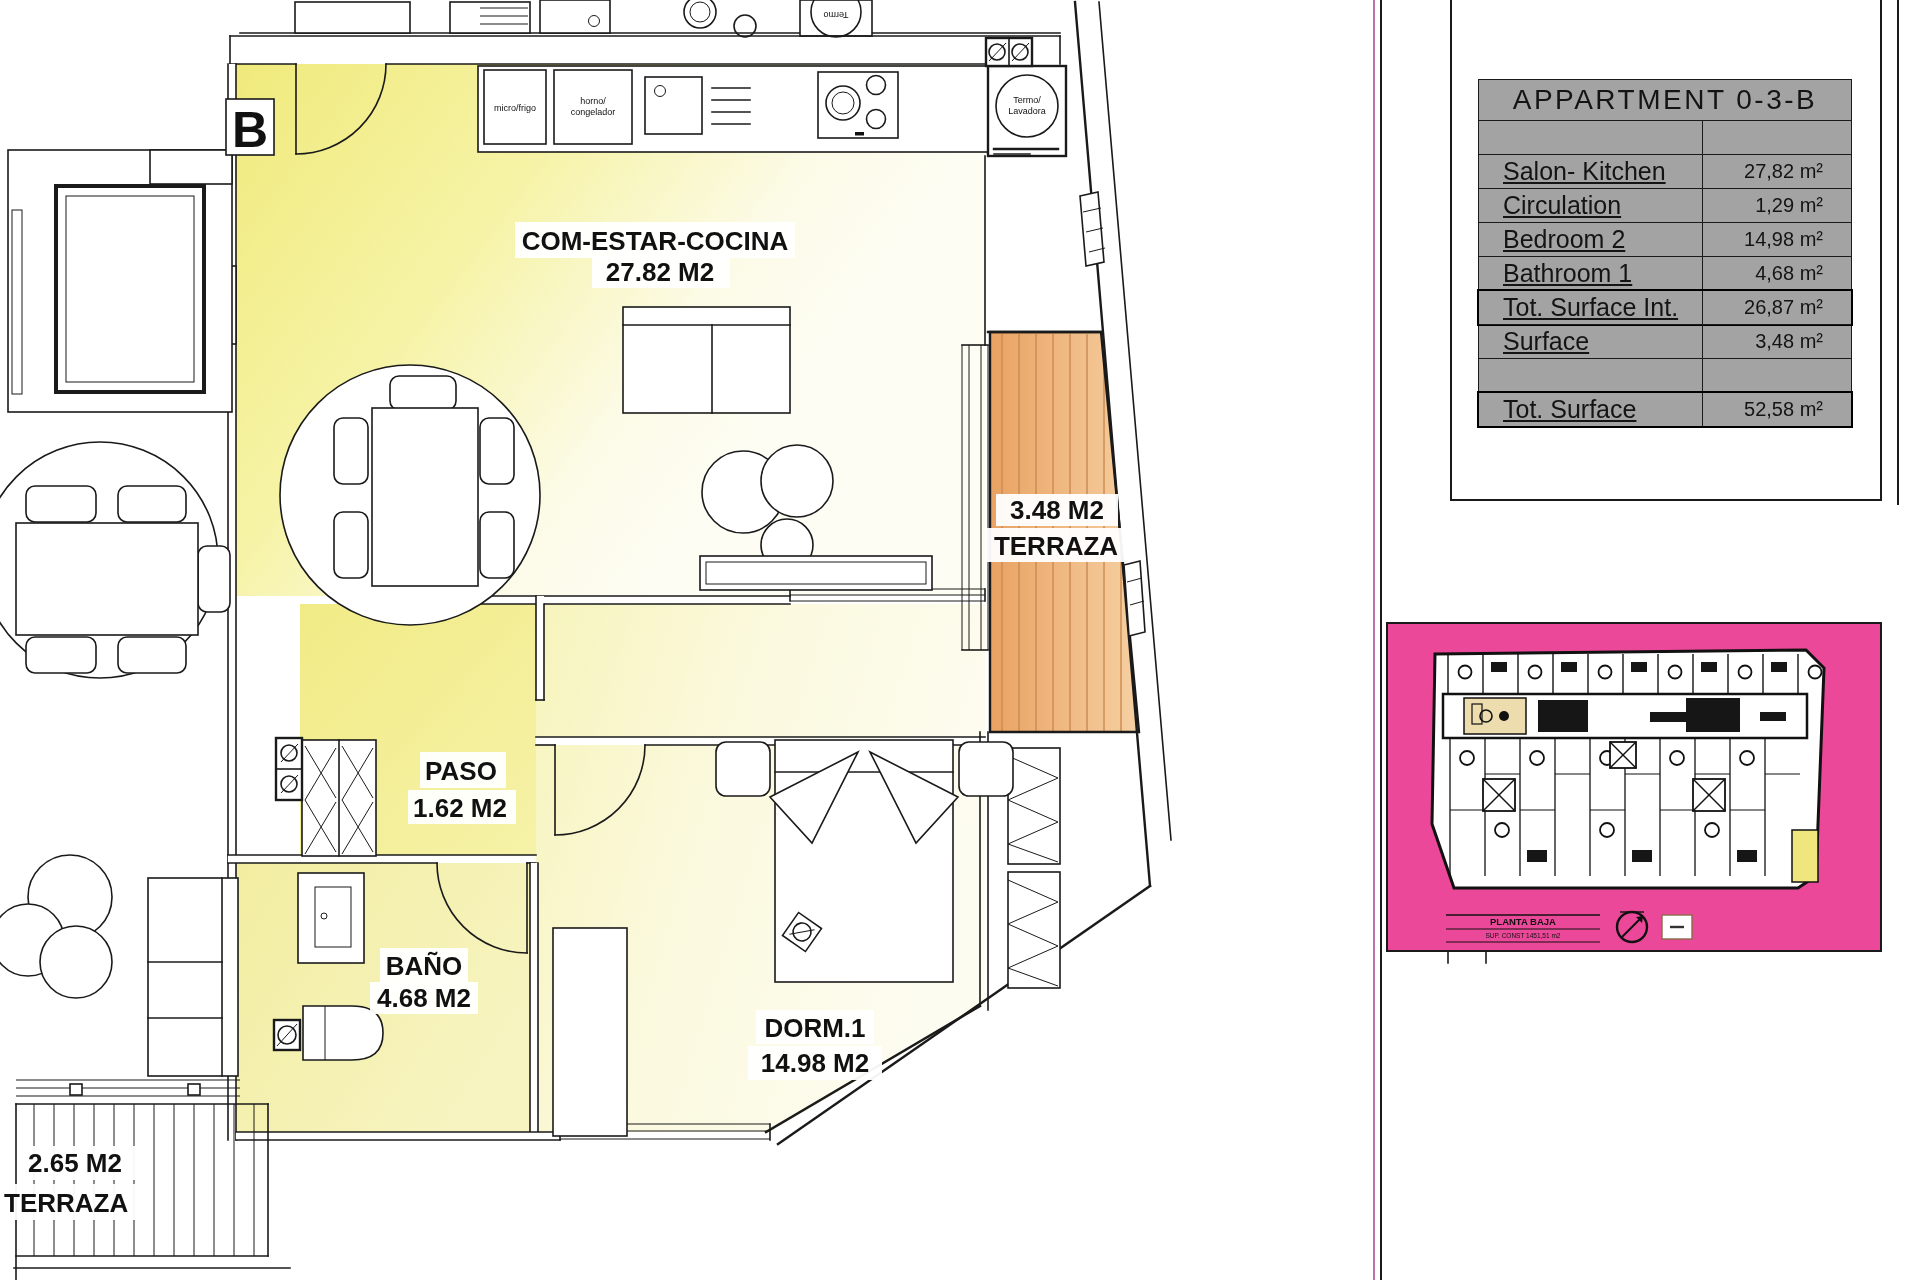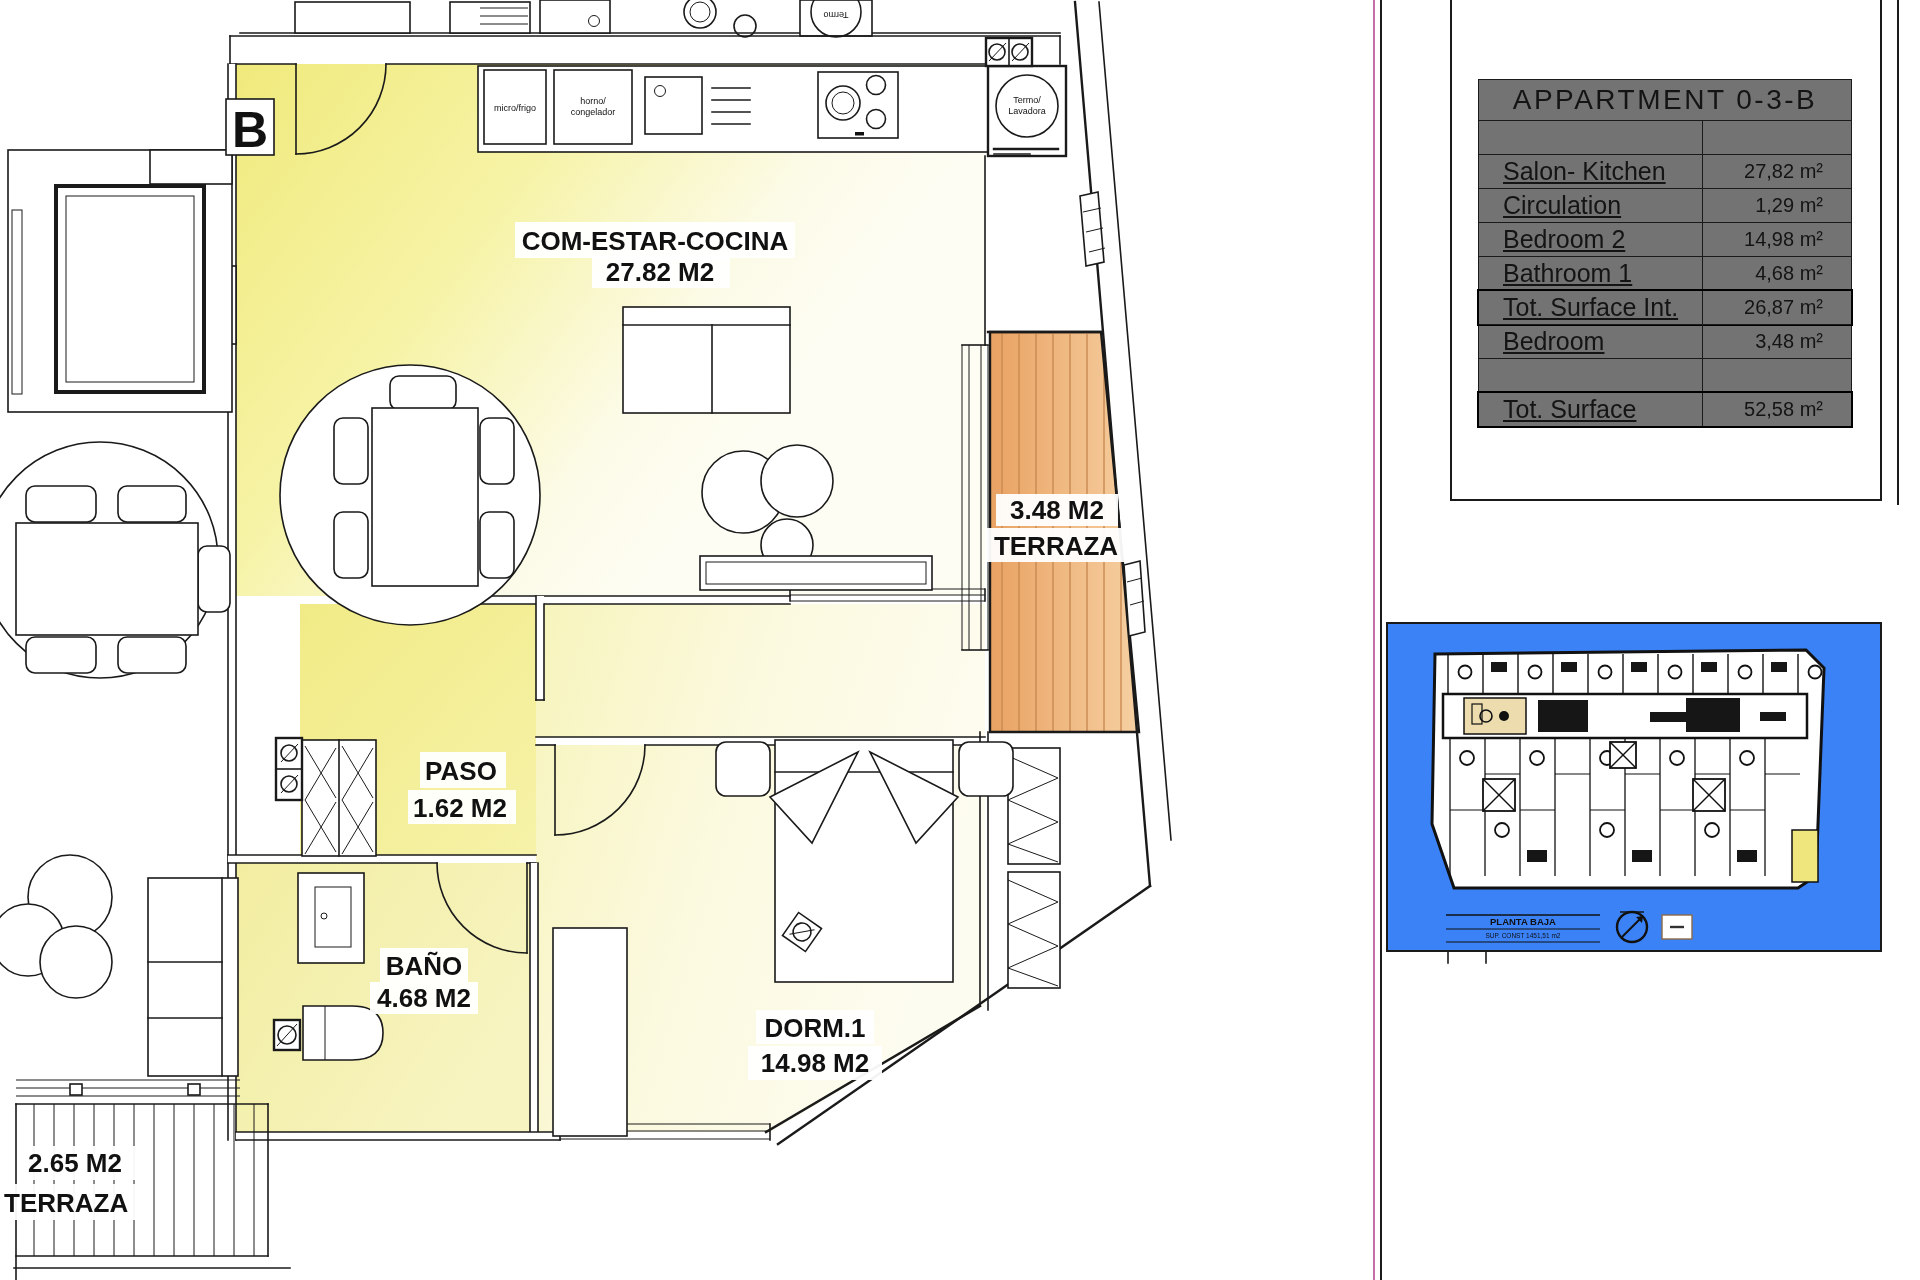--- a/index.html
+++ b/index.html
@@ -16,31 +16,31 @@
   .lbl{font-size:26px;font-weight:bold;fill:#111;}
   .lblbg{fill:#fff;opacity:.95;stroke:none;}
   .tiny{font-size:9px;fill:#111;text-anchor:middle;}
   .blet{font-size:50px;font-weight:bold;fill:#111;text-anchor:middle;}
   .tstripe{stroke:#c98a52;stroke-width:1.4;}
   
   .vline-magenta{position:absolute;left:1373px;top:0;width:2px;height:1280px;background:#c470a8;}
   .vline-black{position:absolute;left:1380px;top:0;width:2px;height:1280px;background:#1a1a1a;}
   .vline-right{position:absolute;left:1897px;top:0;width:2px;height:505px;background:#1a1a1a;}
   .panel1{position:absolute;left:1450px;top:-10px;width:428px;height:507px;border:2px solid #1a1a1a;background:#fff;}
-  .areatbl{position:absolute;left:26px;top:87px;width:372px;border:1.8px solid #1a1a1a;background:#737373;}
+  .areatbl{position:absolute;left:26px;top:87px;width:372px;border:1.8px solid #1a1a1a;background:#a3a3a3;}
   .t-head{height:40px;display:flex;align-items:center;justify-content:center;
           font-size:28px;letter-spacing:2.5px;}
   .trow{display:flex;height:33px;border-top:1.6px solid #1a1a1a;position:relative;}
   .tc-l{width:223px;display:flex;align-items:center;padding-left:24px;box-sizing:border-box;
         font-size:25px;text-decoration:underline;}
   .tc-v{flex:1;border-left:1.6px solid #1a1a1a;display:flex;align-items:center;justify-content:flex-end;
         padding-right:28px;font-size:20px;}
   .trow.thick::after{content:"";position:absolute;left:-2px;right:-2px;top:-2px;bottom:-2px;
         border:2.6px solid #000;pointer-events:none;}
-  .panel2{position:absolute;left:1386px;top:622px;width:492px;height:326px;border:2px solid #1a1a1a;background:#3b82f6;}
+  .panel2{position:absolute;left:1386px;top:622px;width:492px;height:326px;border:2px solid #1a1a1a;background:#ec4899;}
 </style>
 </head>
 <body>
 
 <div class="sheet">
 
   <svg width="1920" height="1280" viewBox="0 0 1920 1280" style="position:absolute;left:0;top:0;">
     <defs>
       <linearGradient id="gLiving" x1="0%" y1="0%" x2="85%" y2="45%">
         <stop offset="0%" stop-color="#f0ea7c"></stop>
@@ -457,21 +457,21 @@
       </div>
       <div class="trow">
         <div class="tc-l">Bathroom 1</div>
         <div class="tc-v">4,68 m²</div>
       </div>
       <div class="trow thick">
         <div class="tc-l">Tot. Surface Int.</div>
         <div class="tc-v">26,87 m²</div>
       </div>
       <div class="trow">
-        <div class="tc-l">Bedroom</div>
+        <div class="tc-l">Surface</div>
         <div class="tc-v">3,48 m²</div>
       </div>
       <div class="trow">
         <div class="tc-l"></div>
         <div class="tc-v"></div>
       </div>
       <div class="trow thick">
         <div class="tc-l">Tot. Surface</div>
         <div class="tc-v">52,58 m²</div>
       </div>

